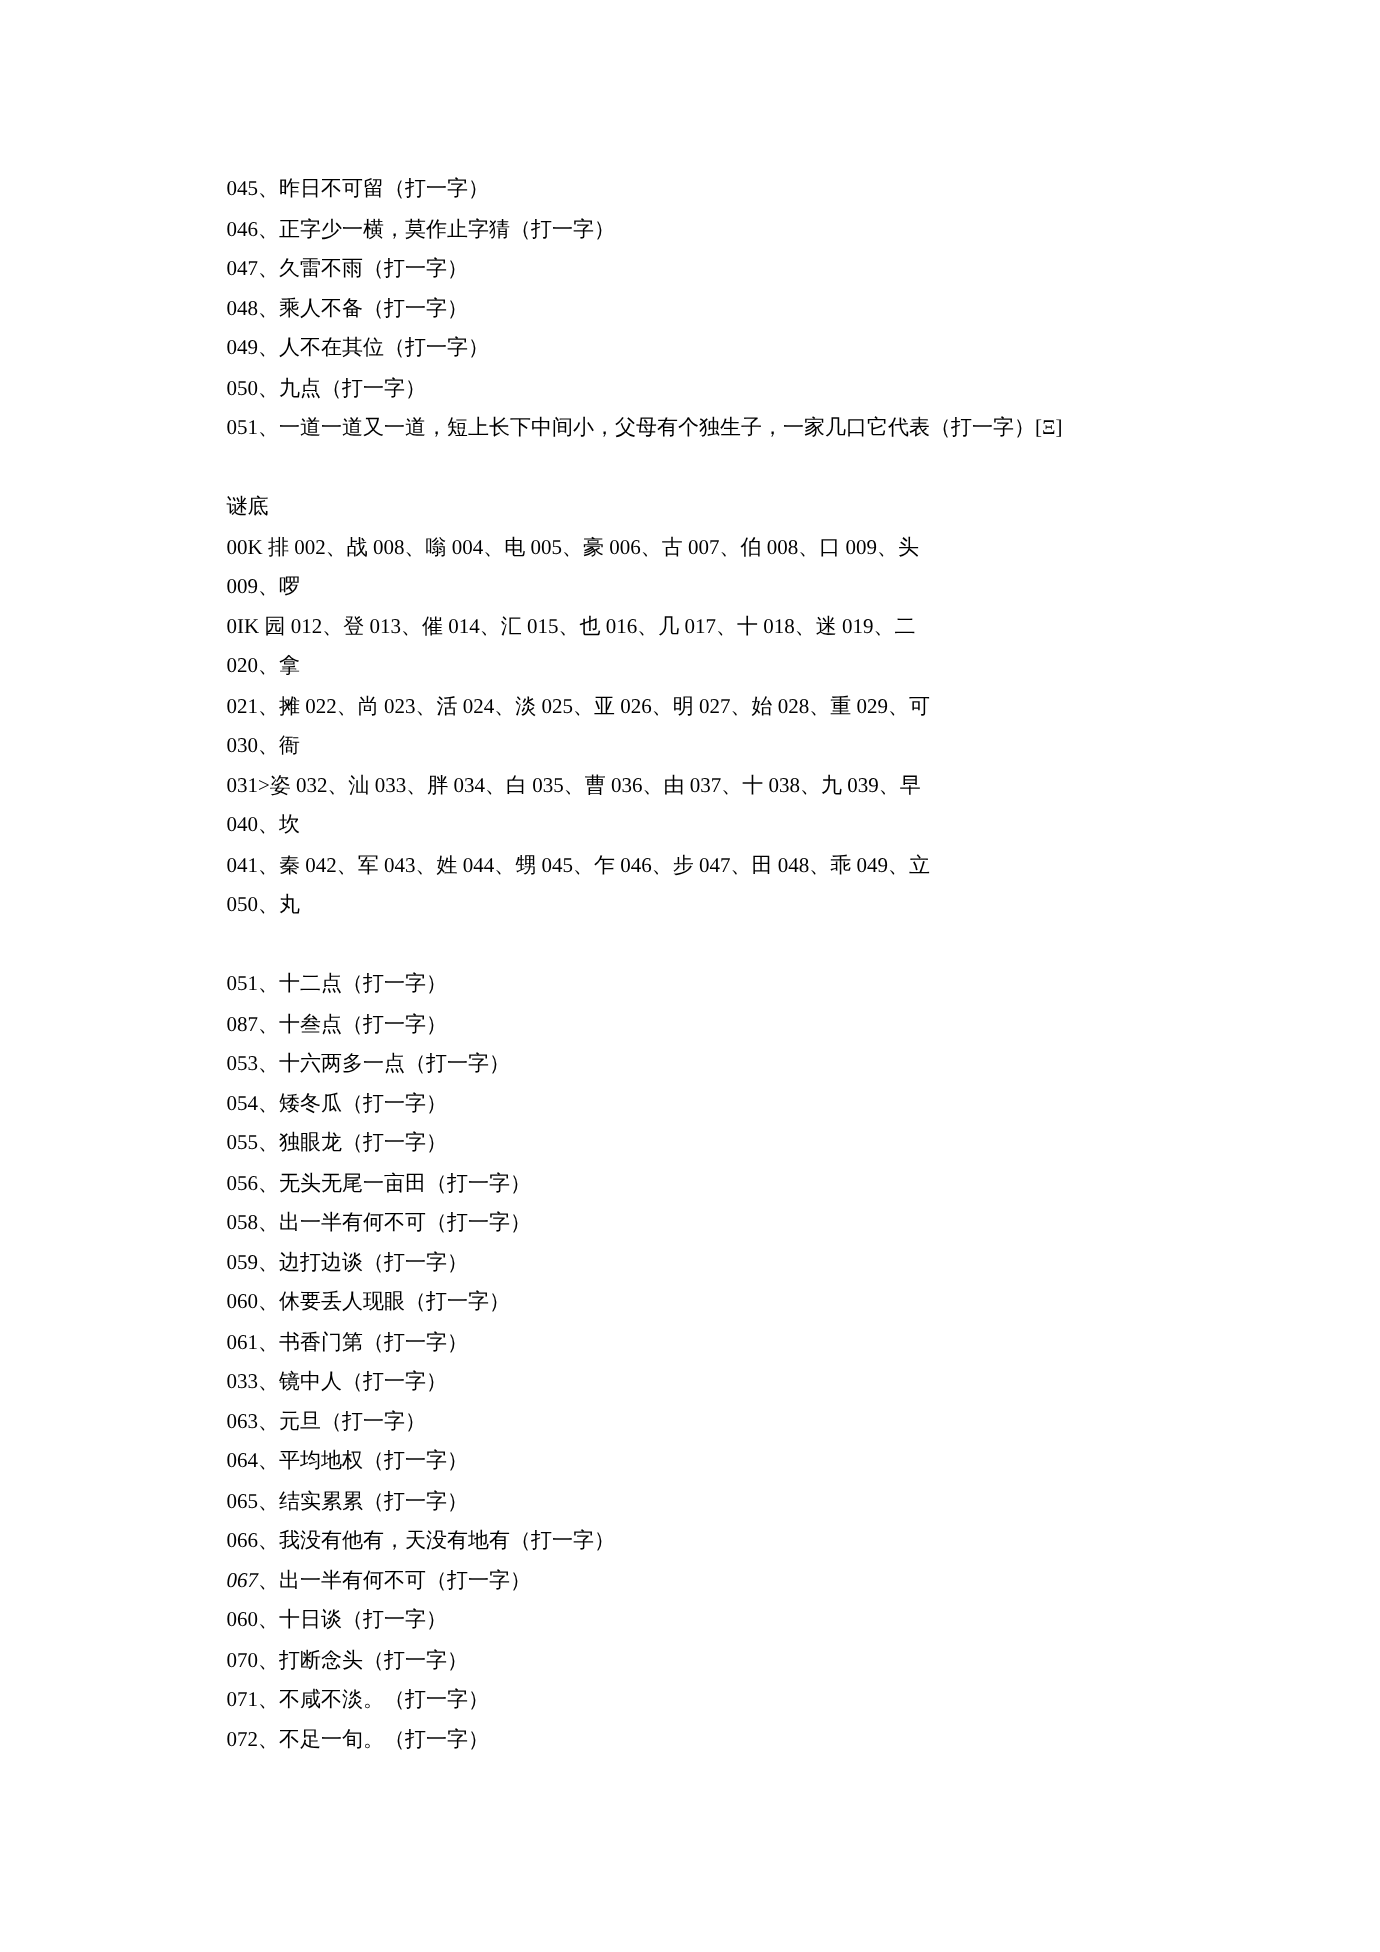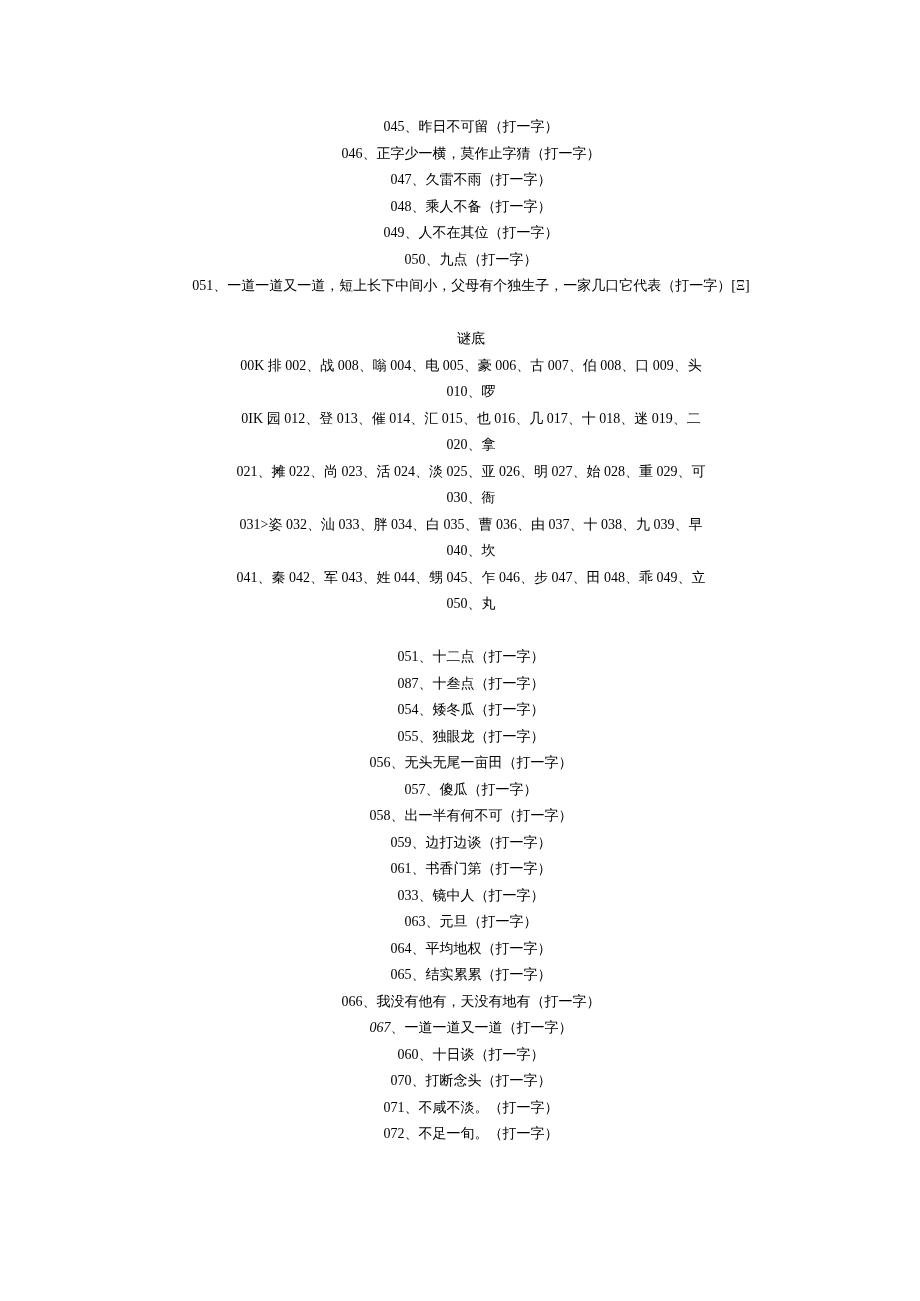--- a/index.html
+++ b/index.html
@@ -8,21 +8,20 @@
     background: #ffffff;
     width: 920px;
   }
   .page {
     padding: 114px 0 0 151px;
     width: 640px;
     font-family: "SimSun", "宋体", serif;
     font-size: 14px;
     line-height: 26.5px;
     color: #000000;
-    text-align: center;
   }
   .line {
     white-space: pre-wrap;
   }
   .blank {
     height: 26.5px;
   }
   .italic {
     font-style: italic;
     font-family: Liberation Serif, serif;
@@ -38,45 +37,46 @@
   <div class="line">047、久雷不雨（打一字）</div>
   <div class="line">048、乘人不备（打一字）</div>
   <div class="line">049、人不在其位（打一字）</div>
   <div class="line">050、九点（打一字）</div>
   <div class="line">051、一道一道又一道，短上长下中间小，父母有个独生子，一家几口它代表（打一字）[Ξ]</div>
 
   <div class="blank"></div>
 
   <div class="line">谜底</div>
   <div class="line">00K 排 002、战 008、嗡 004、电 005、豪 006、古 007、伯 008、口 009、头</div>
-  <div class="line">010、啰</div>
+  <div class="line">009、啰</div>
   <div class="line">0IK 园 012、登 013、催 014、汇 015、也 016、几 017、十 018、迷 019、二</div>
   <div class="line">020、拿</div>
   <div class="line">021、摊 022、尚 023、活 024、淡 025、亚 026、明 027、始 028、重 029、可</div>
   <div class="line">030、衙</div>
   <div class="line">031&gt;姿 032、汕 033、胖 034、白 035、曹 036、由 037、十 038、九 039、早</div>
   <div class="line">040、坎</div>
   <div class="line">041、秦 042、军 043、姓 044、甥 045、乍 046、步 047、田 048、乖 049、立</div>
   <div class="line">050、丸</div>
 
   <div class="blank"></div>
 
   <div class="line">051、十二点（打一字）</div>
   <div class="line">087、十叁点（打一字）</div>
+  <div class="line">053、十六两多一点（打一字）</div>
   <div class="line">054、矮冬瓜（打一字）</div>
   <div class="line">055、独眼龙（打一字）</div>
   <div class="line">056、无头无尾一亩田（打一字）</div>
-  <div class="line">057、傻瓜（打一字）</div>
   <div class="line">058、出一半有何不可（打一字）</div>
   <div class="line">059、边打边谈（打一字）</div>
+  <div class="line">060、休要丢人现眼（打一字）</div>
   <div class="line">061、书香门第（打一字）</div>
   <div class="line">033、镜中人（打一字）</div>
   <div class="line">063、元旦（打一字）</div>
   <div class="line">064、平均地权（打一字）</div>
   <div class="line">065、结实累累（打一字）</div>
   <div class="line">066、我没有他有，天没有地有（打一字）</div>
-  <div class="line"><span class="italic">067</span><span>、一道一道又一道（打一字）</span></div>
+  <div class="line"><span class="italic">067</span><span>、出一半有何不可（打一字）</span></div>
   <div class="line">060、十日谈（打一字）</div>
   <div class="line">070、打断念头（打一字）</div>
   <div class="line">071、不咸不淡。（打一字）</div>
   <div class="line">072、不足一旬。（打一字）</div>
 
 </div>
 
 </body></html>

